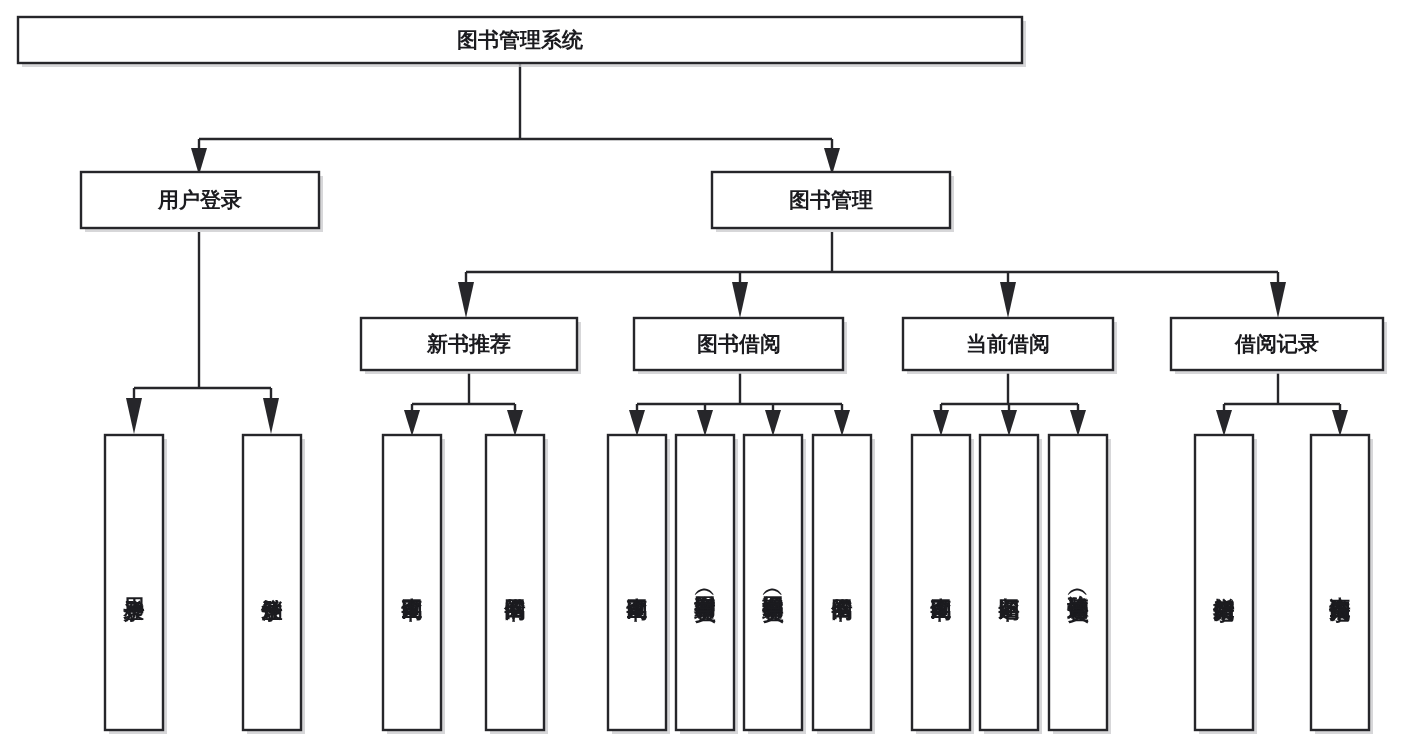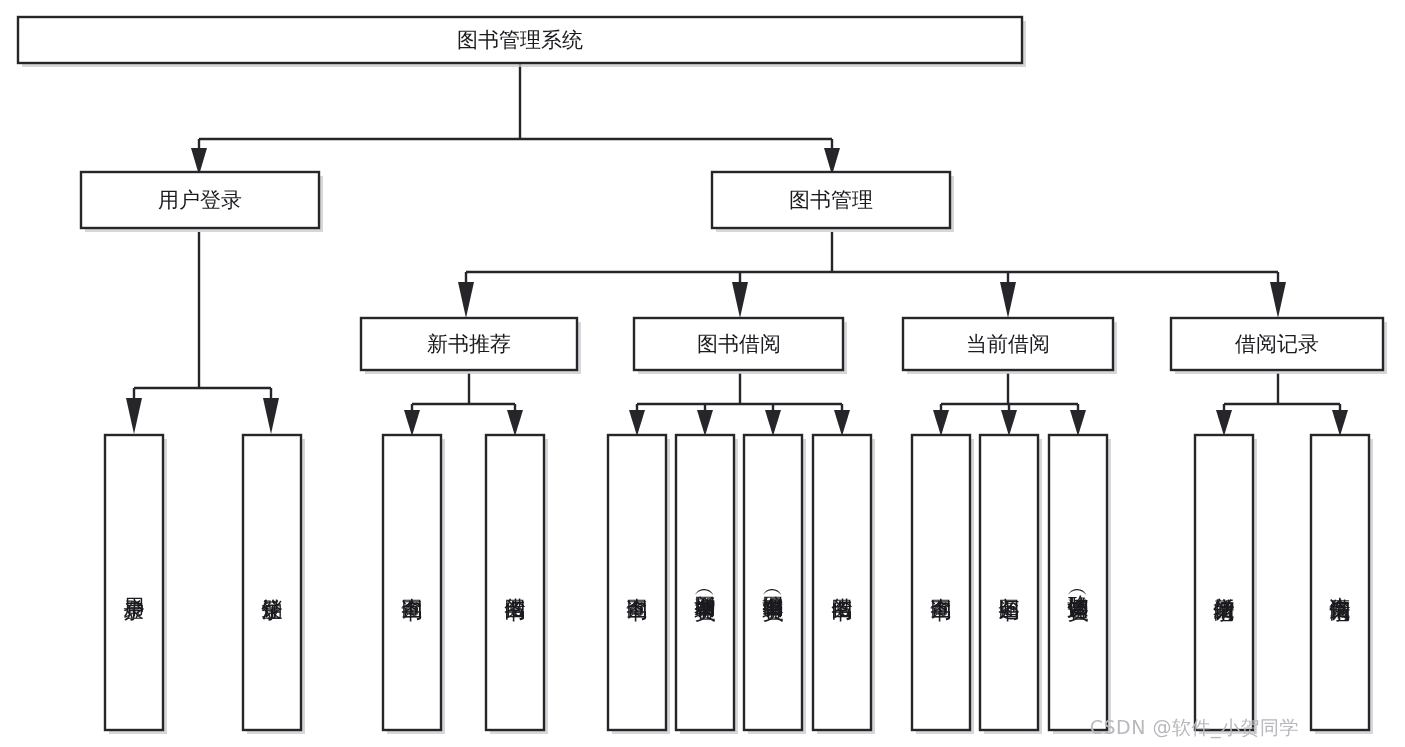--- a/index.html
+++ b/index.html
@@ -11,20 +11,21 @@
     width: 1405px;
     height: 747px;
     font-family: "DejaVu Sans", "Liberation Sans", sans-serif;
     overflow: hidden;
     position: relative;
   }
   #diagram-root {
     position: relative;
     width: 1307px;
     height: 747px;
+    font-weight: bold;
   }
   svg.diagram {
     position: absolute;
     top: 0;
     left: 0;
     width: 1405px;
     height: 747px;
     display: block;
   }
   .node-box {
@@ -254,15 +255,14 @@
   <div class="node-label-v" style="left:608px; top:435px; width:58px; height:295px;">查询图书</div>
   <div class="node-label-v" style="left:676px; top:435px; width:58px; height:295px;">新增图书（管理员）</div>
   <div class="node-label-v" style="left:744px; top:435px; width:58px; height:295px;">编辑图书（管理员）</div>
   <div class="node-label-v" style="left:813px; top:435px; width:58px; height:295px;">借阅图书</div>
   <div class="node-label-v" style="left:912px; top:435px; width:58px; height:295px;">查询图书</div>
   <div class="node-label-v" style="left:980px; top:435px; width:58px; height:295px;">归还图书</div>
   <div class="node-label-v" style="left:1049px; top:435px; width:58px; height:295px;">确认归还（管理员）</div>
   <div class="node-label-v" style="left:1195px; top:435px; width:58px; height:295px;">新增借阅记录</div>
   <div class="node-label-v" style="left:1311px; top:435px; width:58px; height:295px;">查询借阅记录</div>
 
-  <div class="watermark">CSDN @软件_小贺同学</div>
 
 </div>
 
 </body></html>

